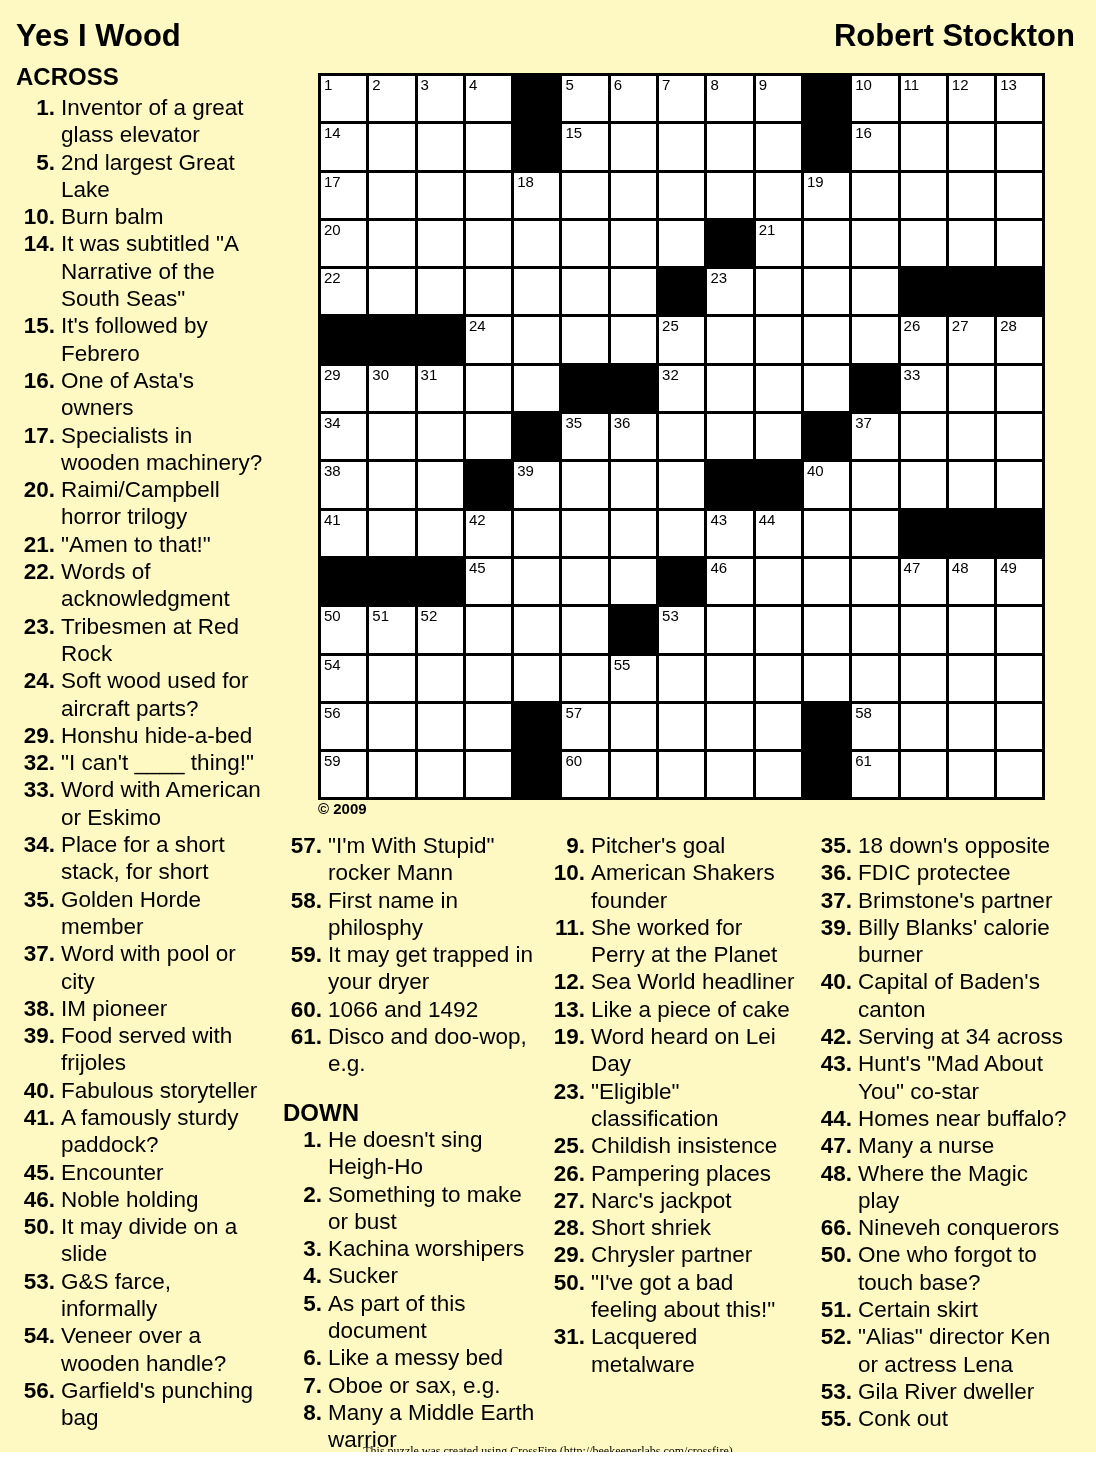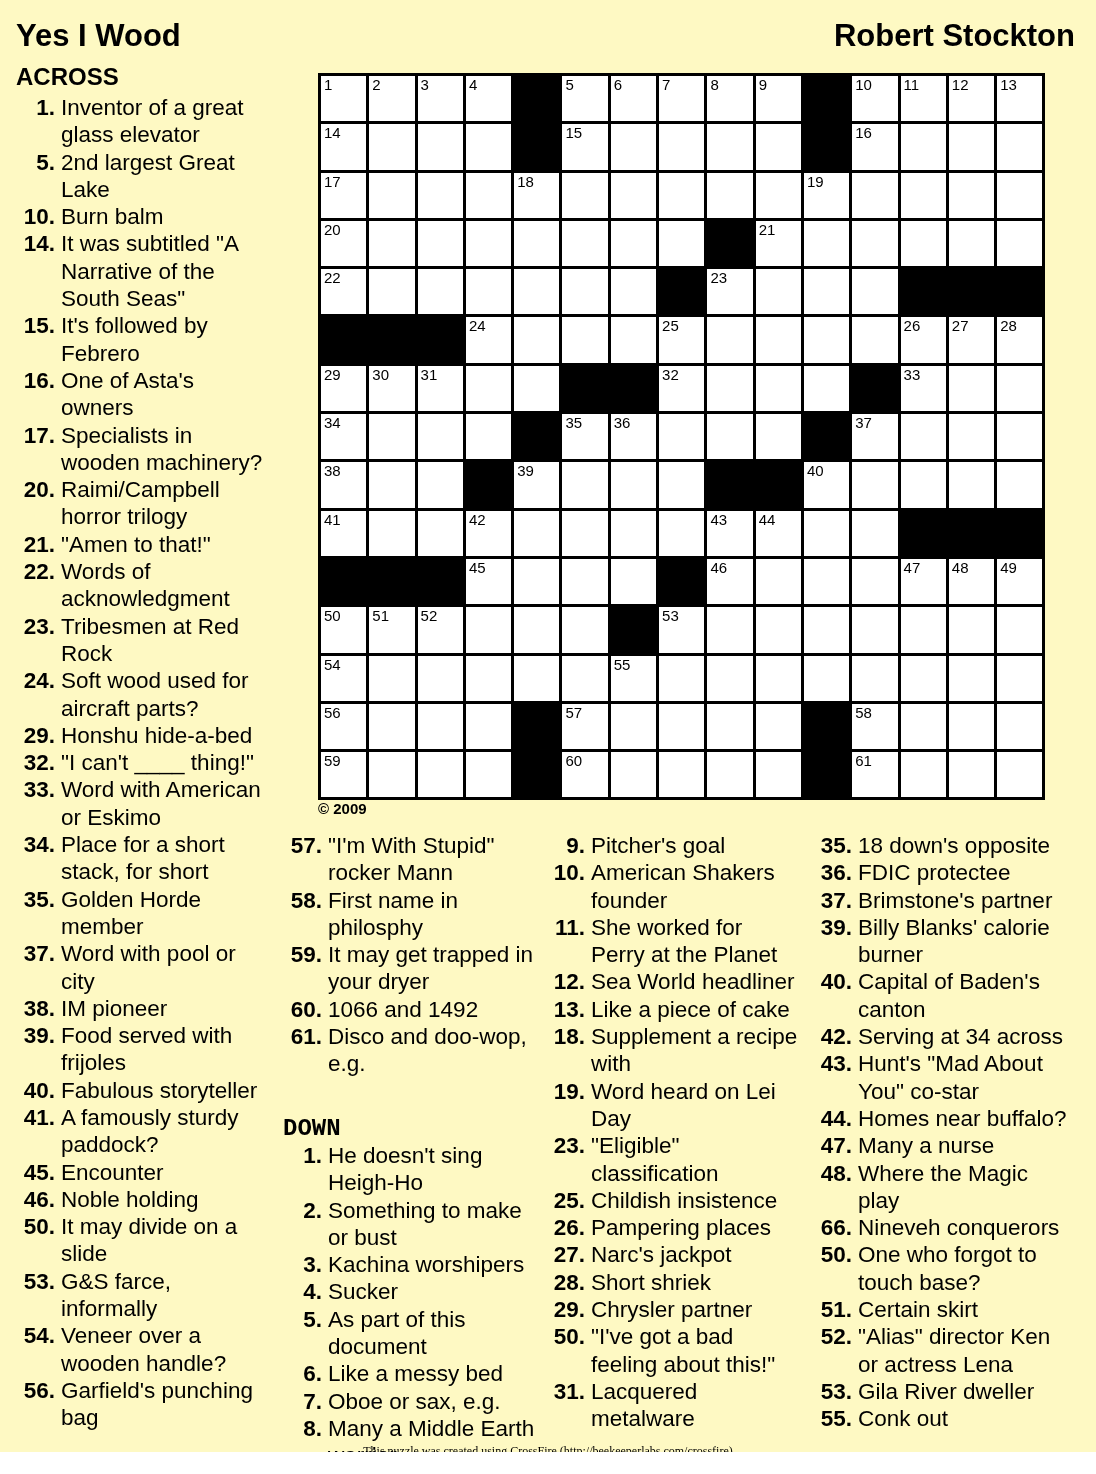--- a/index.html
+++ b/index.html
@@ -29,23 +29,22 @@
     font-weight: bold;
     white-space: nowrap;
     text-align: center;
   }
   .list-header {
     font-size: 24px;
     font-weight: bold;
     line-height: 34px;
   }
   .down-header {
-    margin-top: 37px;
+    margin-top: 21px;
     line-height: 27.3px;
-    font-family: Liberation Mono, monospace;
   }
   .col { position: absolute; }
   #col1-wrap { left: 16px;  top: 60px;  width: 253px; }
   #col2-wrap { left: 283px; top: 832px; width: 262px; }
   #col3-wrap { left: 546px; top: 832px; width: 253px; }
   #col4-wrap { left: 813px; top: 832px; width: 257px; }
   .clue {
     position: relative;
     padding-left: 45px;
     font-size: 22.5px;
@@ -513,21 +512,20 @@
       </div>
   </div>
 
   <div class="col" id="col3-wrap">
     <div id="col3-list">
         <div class="clue"><span class="num">9.</span><span class="txt">Pitcher's goal</span></div>
         <div class="clue"><span class="num">10.</span><span class="txt">American Shakers founder</span></div>
         <div class="clue"><span class="num">11.</span><span class="txt">She worked for Perry at the Planet</span></div>
         <div class="clue"><span class="num">12.</span><span class="txt">Sea World headliner</span></div>
         <div class="clue"><span class="num">13.</span><span class="txt">Like a piece of cake</span></div>
-        <div class="clue"><span class="num">18.</span><span class="txt">Supplement a recipe with</span></div>
         <div class="clue"><span class="num">19.</span><span class="txt">Word heard on Lei Day</span></div>
         <div class="clue"><span class="num">23.</span><span class="txt">"Eligible" classification</span></div>
         <div class="clue"><span class="num">25.</span><span class="txt">Childish insistence</span></div>
         <div class="clue"><span class="num">26.</span><span class="txt">Pampering places</span></div>
         <div class="clue"><span class="num">27.</span><span class="txt">Narc's jackpot</span></div>
         <div class="clue"><span class="num">28.</span><span class="txt">Short shriek</span></div>
         <div class="clue"><span class="num">29.</span><span class="txt">Chrysler partner</span></div>
         <div class="clue"><span class="num">50.</span><span class="txt">"I've got a bad feeling about this!"</span></div>
         <div class="clue"><span class="num">31.</span><span class="txt">Lacquered metalware</span></div>
       </div>

